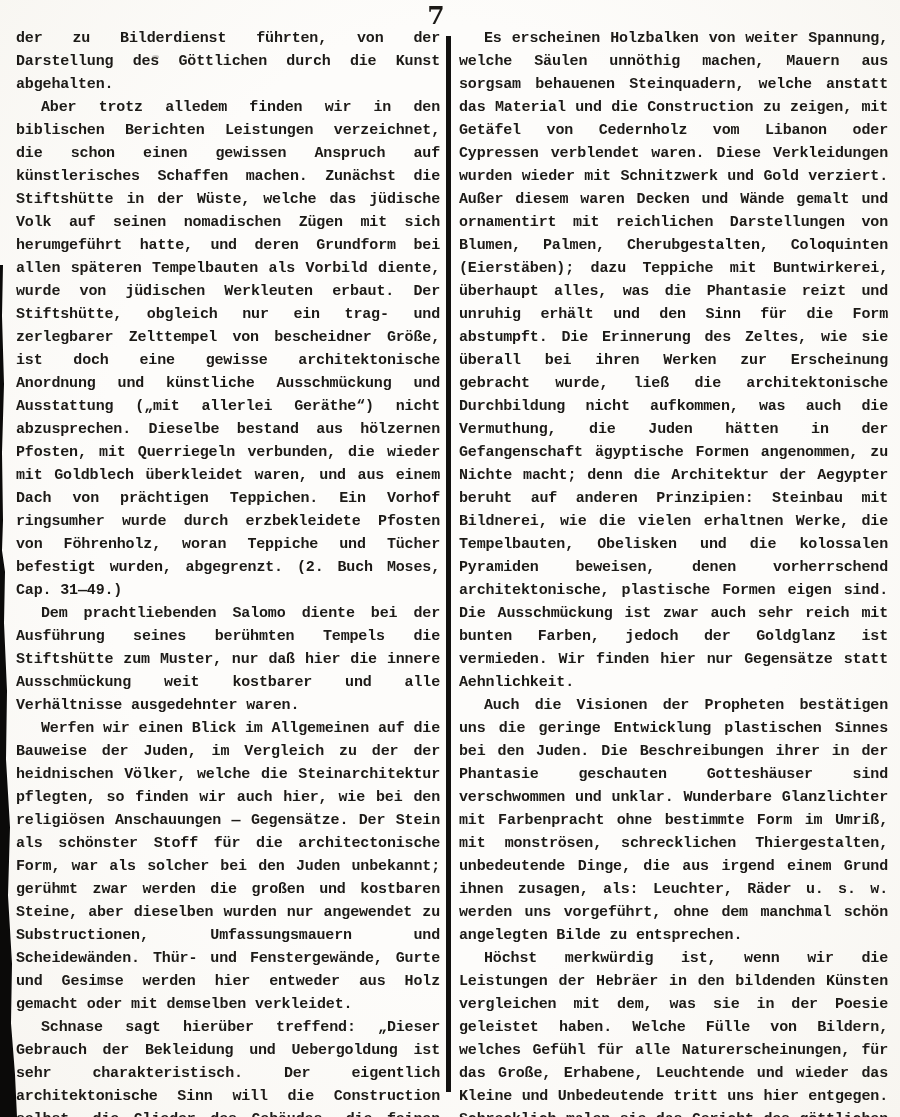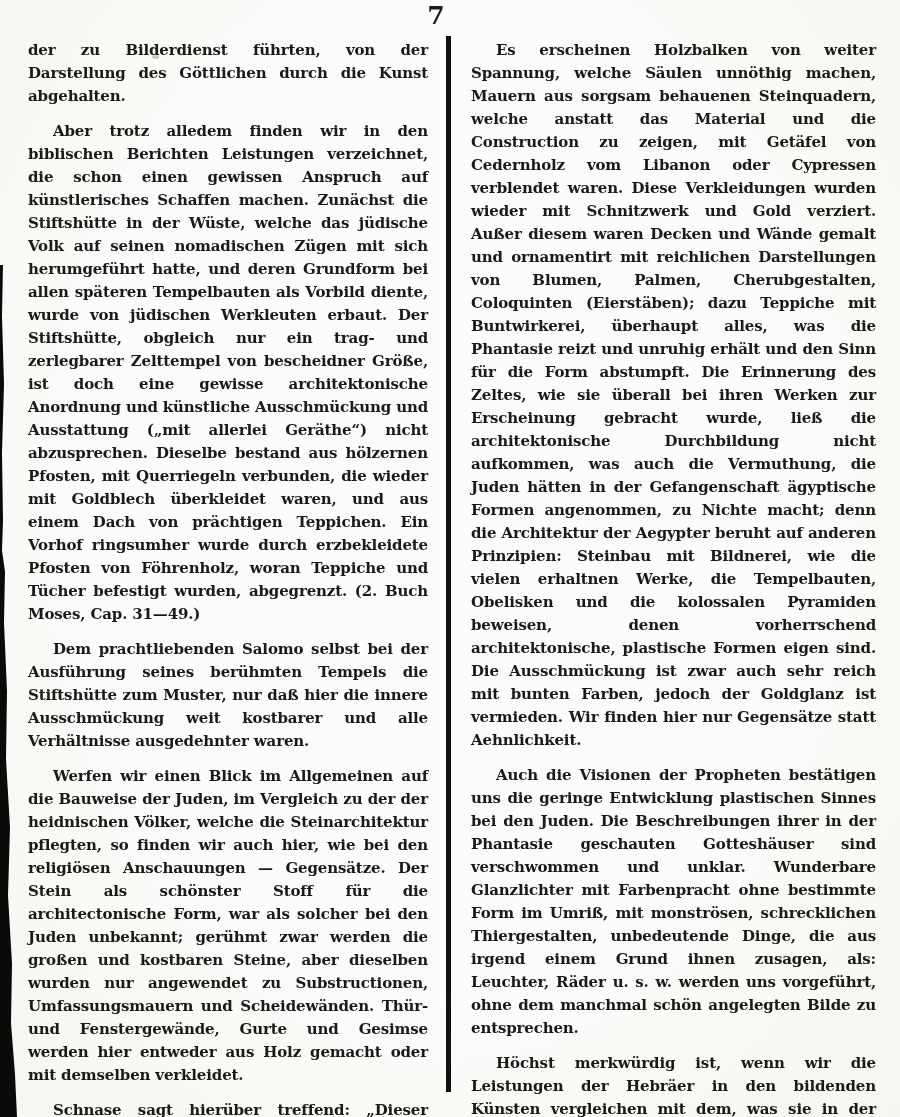--- a/index.html
+++ b/index.html
@@ -33,21 +33,21 @@
     text-align: justify;
     font-size: 15px;
     font-weight: bold;
     line-height: 23px;
     letter-spacing: -0.15px;
     hyphens: auto;
     -webkit-hyphens: auto;
   }
   .col-left  { left: 16px;  width: 424px; }
   .col-right { left: 459px; width: 429px; }
-  .para { margin: 12px; padding: 0; }
+  .para { margin: 0; padding: 0; font-family: Liberation Mono, monospace; }
   .para.indent { text-indent: 25px; }
   .divider {
     position: absolute;
     left: 446px;
     top: 36px;
     width: 4.5px;
     height: 1056px;
     background: #121110;
   }
   .edge-artifact {
@@ -75,21 +75,21 @@
 </style>
 </head>
 <body>
 
 <div class="page" style="color: rgb(28, 26, 23);">
   <div class="page-number">7</div>
 
   <div class="col col-left">
       <p class="para">der zu Bilderdienst führten, von der Darstellung des Göttlichen durch die Kunst abgehalten.</p>
       <p class="para indent">Aber trotz alledem finden wir in den biblischen Berichten Leistungen verzeichnet, die schon einen gewissen Anspruch auf künstlerisches Schaffen machen. Zunächst die Stiftshütte in der Wüste, welche das jüdische Volk auf seinen nomadischen Zügen mit sich herumgeführt hatte, und deren Grundform bei allen späteren Tempelbauten als Vorbild diente, wurde von jüdischen Werkleuten erbaut. Der Stiftshütte, obgleich nur ein trag- und zerlegbarer Zelttempel von bescheidner Größe, ist doch eine gewisse architektonische Anordnung und künstliche Ausschmückung und Ausstattung („mit allerlei Geräthe“) nicht abzusprechen. Dieselbe bestand aus hölzernen Pfosten, mit Querriegeln verbunden, die wieder mit Goldblech überkleidet waren, und aus einem Dach von prächtigen Teppichen. Ein Vorhof ringsumher wurde durch erzbekleidete Pfosten von Föhrenholz, woran Teppiche und Tücher befestigt wurden, abgegrenzt. (2. Buch Moses, Cap. 31—49.)</p>
-      <p class="para indent">Dem prachtliebenden Salomo selbst bei der Ausführung seines berühmten Tempels die Stiftshütte zum Muster, nur daß hier die innere Ausschmückung weit kostbarer und alle Verhältnisse ausgedehnter waren.</p>
+      <p class="para indent">Dem prachtliebenden Salomo diente bei der Ausführung seines berühmten Tempels die Stiftshütte zum Muster, nur daß hier die innere Ausschmückung weit kostbarer und alle Verhältnisse ausgedehnter waren.</p>
       <p class="para indent">Werfen wir einen Blick im Allgemeinen auf die Bauweise der Juden, im Vergleich zu der der heidnischen Völker, welche die Steinarchitektur pflegten, so finden wir auch hier, wie bei den religiösen Anschauungen — Gegensätze. Der Stein als schönster Stoff für die architectonische Form, war als solcher bei den Juden unbekannt; gerühmt zwar werden die großen und kostbaren Steine, aber dieselben wurden nur angewendet zu Substructionen, Umfassungsmauern und Scheidewänden. Thür- und Fenstergewände, Gurte und Gesimse werden hier entweder aus Holz gemacht oder mit demselben verkleidet.</p>
       <p class="para indent">Schnase sagt hierüber treffend: „Dieser Gebrauch der Bekleidung und Uebergoldung ist sehr charakteristisch. Der eigentlich architektonische Sinn will die Construction selbst, die Glieder des Gebäudes, die feinen Relationen ihrer einzelnen Theile sehen; er liebt den Schmuck wohl als eine Entfaltung und Erklärung dieser einzelnen Theile, nicht aber als einen fremdartigen Prunk, welcher den eigentlichen Bau verhüllt und über denselben in Ungewißheit läßt. Hier aber sehen wir Goldglanz und ehernen Schmuck, der blendend die Wände und Glieder des Baues, wie die schwere Tracht des Barbaren die schönen Verhältnisse des Körpers, verbirgt.“</p>
     </div>
 
   <div class="divider"></div>
 
   <div class="col col-right">
       <p class="para indent">Es erscheinen Holzbalken von weiter Spannung, welche Säulen unnöthig machen, Mauern aus sorgsam behauenen Steinquadern, welche anstatt das Material und die Construction zu zeigen, mit Getäfel von Cedernholz vom Libanon oder Cypressen verblendet waren. Diese Verkleidungen wurden wieder mit Schnitzwerk und Gold verziert. Außer diesem waren Decken und Wände gemalt und ornamentirt mit reichlichen Darstellungen von Blumen, Palmen, Cherubgestalten, Coloquinten (Eierstäben); dazu Teppiche mit Buntwirkerei, überhaupt alles, was die Phantasie reizt und unruhig erhält und den Sinn für die Form abstumpft. Die Erinnerung des Zeltes, wie sie überall bei ihren Werken zur Erscheinung gebracht wurde, ließ die architektonische Durchbildung nicht aufkommen, was auch die Vermuthung, die Juden hätten in der Gefangenschaft ägyptische Formen angenommen, zu Nichte macht; denn die Architektur der Aegypter beruht auf anderen Prinzipien: Steinbau mit Bildnerei, wie die vielen erhaltnen Werke, die Tempelbauten, Obelisken und die kolossalen Pyramiden beweisen, denen vorherrschend architektonische, plastische Formen eigen sind. Die Ausschmückung ist zwar auch sehr reich mit bunten Farben, jedoch der Goldglanz ist vermieden. Wir finden hier nur Gegensätze statt Aehnlichkeit.</p>
       <p class="para indent">Auch die Visionen der Propheten bestätigen uns die geringe Entwicklung plastischen Sinnes bei den Juden. Die Beschreibungen ihrer in der Phantasie geschauten Gotteshäuser sind verschwommen und unklar. Wunderbare Glanzlichter mit Farbenpracht ohne bestimmte Form im Umriß, mit monströsen, schrecklichen Thiergestalten, unbedeutende Dinge, die aus irgend einem Grund ihnen zusagen, als: Leuchter, Räder u. s. w. werden uns vorgeführt, ohne dem manchmal schön angelegten Bilde zu entsprechen.</p>
       <p class="para indent">Höchst merkwürdig ist, wenn wir die Leistungen der Hebräer in den bildenden Künsten vergleichen mit dem, was sie in der Poesie geleistet haben. Welche Fülle von Bildern, welches Gefühl für alle Naturerscheinungen, für das Große, Erhabene, Leuchtende und wieder das Kleine und Unbedeutende tritt uns hier entgegen. Schrecklich malen sie das Gericht des göttlichen Zornes und die Zerstörung alles Irdischen. Und wieder wie freundlich und lieblich sind die Bilder des Glückes und der häuslichen Zufriedenheit! Hiob, die Psalmisten und die Propheten: welche herrliche Bilder stellen sie in e i n e m Zuge uns vor Augen! Sollte man da nicht meinen, eine große Gabe der Auffassung und Darstellung hätte</p>

